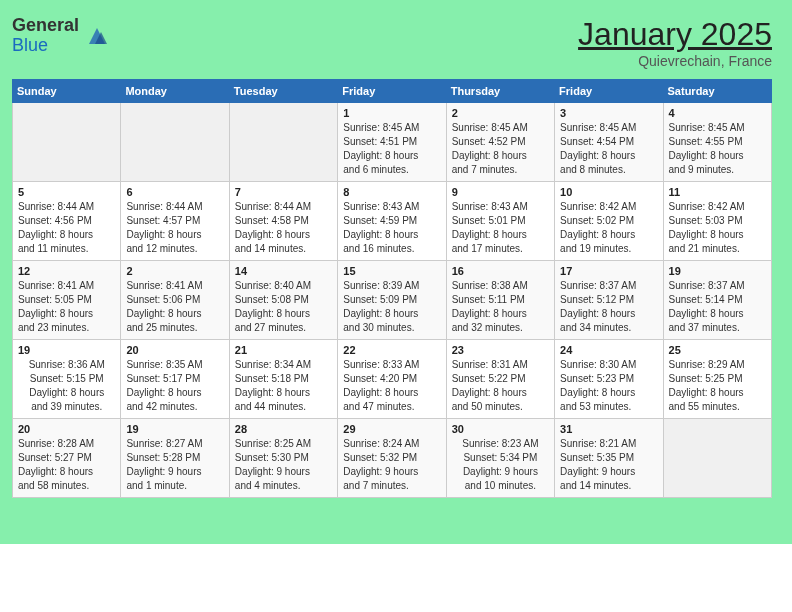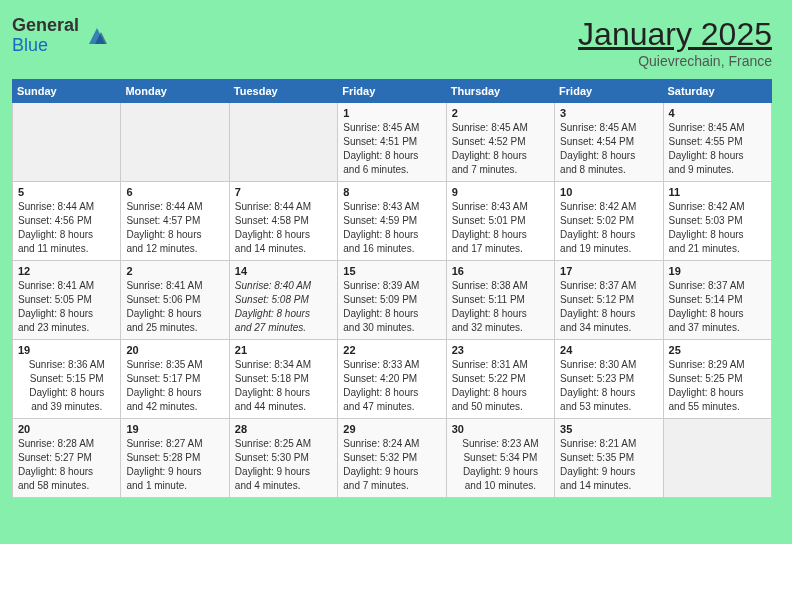--- a/index.html
+++ b/index.html
@@ -232,21 +232,21 @@
           </td>
           <td>
             <span class="day-num">2</span>
             <div class="day-info" style="white-space: pre-line;">Sunrise: 8:41 AM
 Sunset: 5:06 PM
 Daylight: 8 hours
 and 25 minutes.</div>
           </td>
           <td>
             <span class="day-num">14</span>
-            <div class="day-info" style="white-space: pre-line; font-style: italic;">Sunrise: 8:40 AM
+            <div class="day-info" style="white-space: pre-line;">Sunrise: 8:40 AM
 Sunset: 5:08 PM
 Daylight: 8 hours
 and 27 minutes.</div>
           </td>
           <td>
             <span class="day-num">15</span>
             <div class="day-info" style="white-space: pre-line;">Sunrise: 8:39 AM
 Sunset: 5:09 PM
 Daylight: 8 hours
 and 30 minutes.</div>
@@ -354,21 +354,21 @@
 and 7 minutes.</div>
           </td>
           <td>
             <span class="day-num">30</span>
             <div class="day-info" style="white-space: pre-line; text-align: center;">Sunrise: 8:23 AM
 Sunset: 5:34 PM
 Daylight: 9 hours
 and 10 minutes.</div>
           </td>
           <td>
-            <span class="day-num">35</span>
+            <span class="day-num">31</span>
             <div class="day-info" style="white-space: pre-line;">Sunrise: 8:21 AM
 Sunset: 5:35 PM
 Daylight: 9 hours
 and 14 minutes.</div>
           </td>
           <td class="empty-cell"></td>
         </tr>
       </tbody>
   </table>
 </div>

